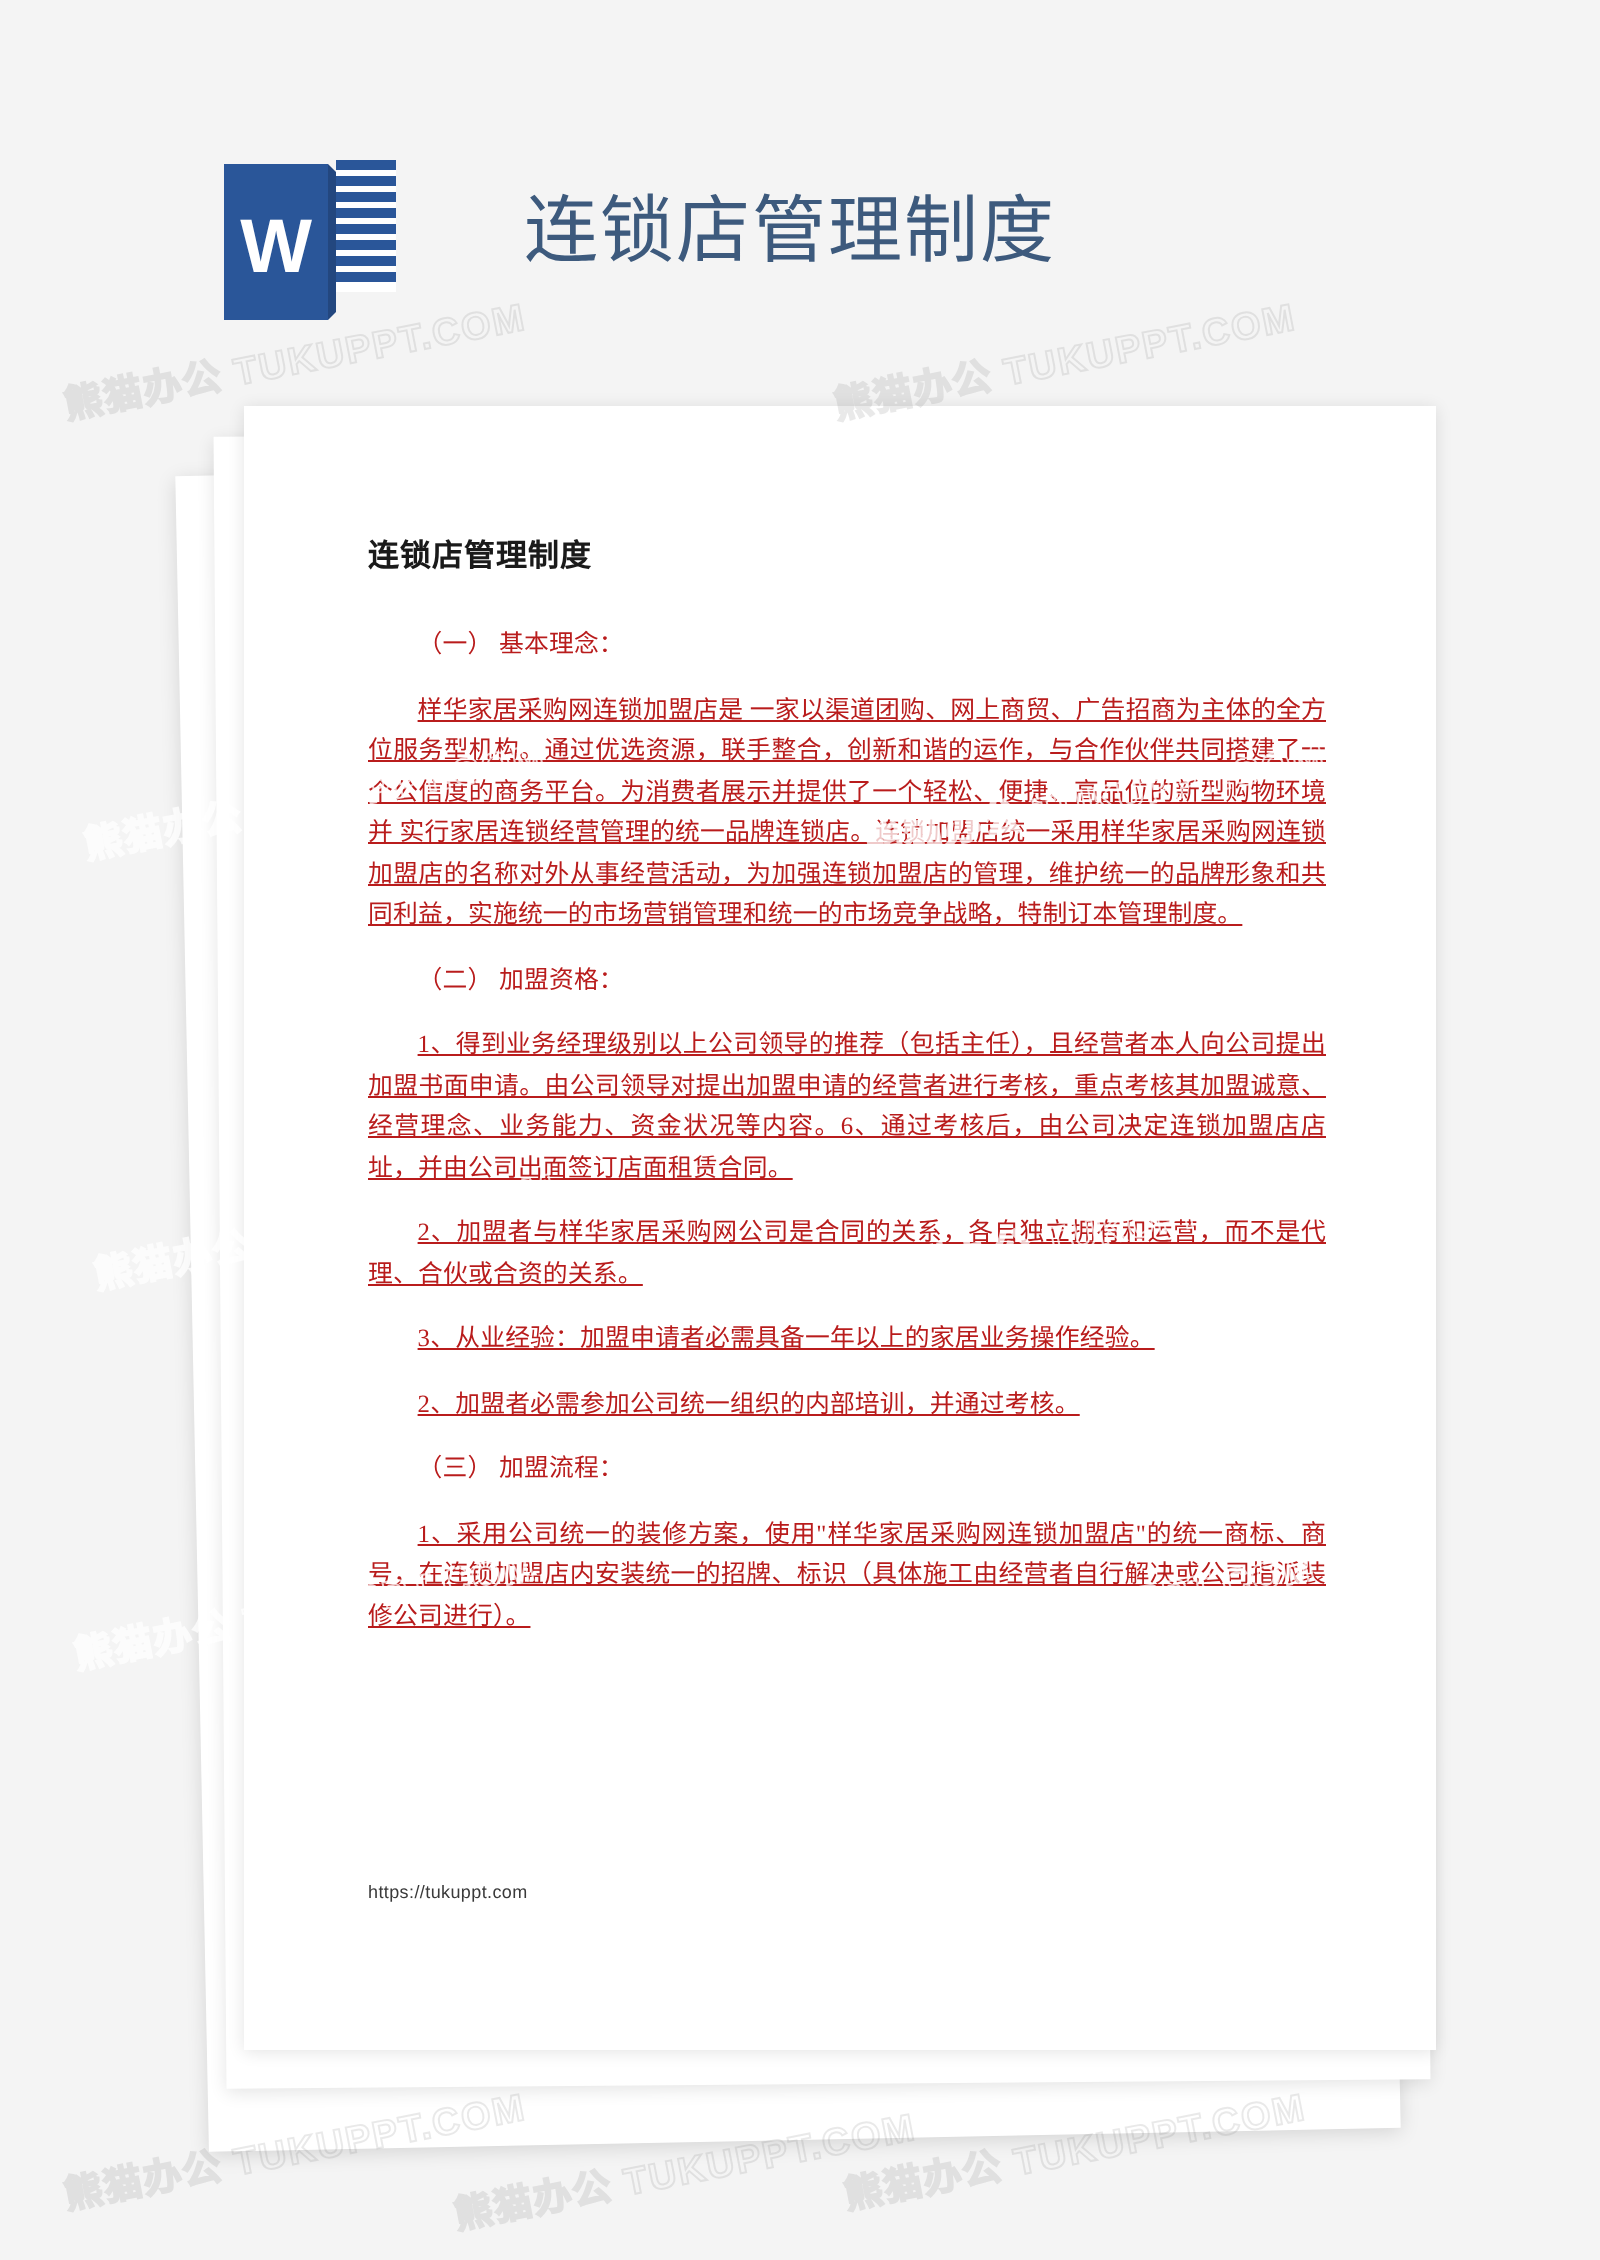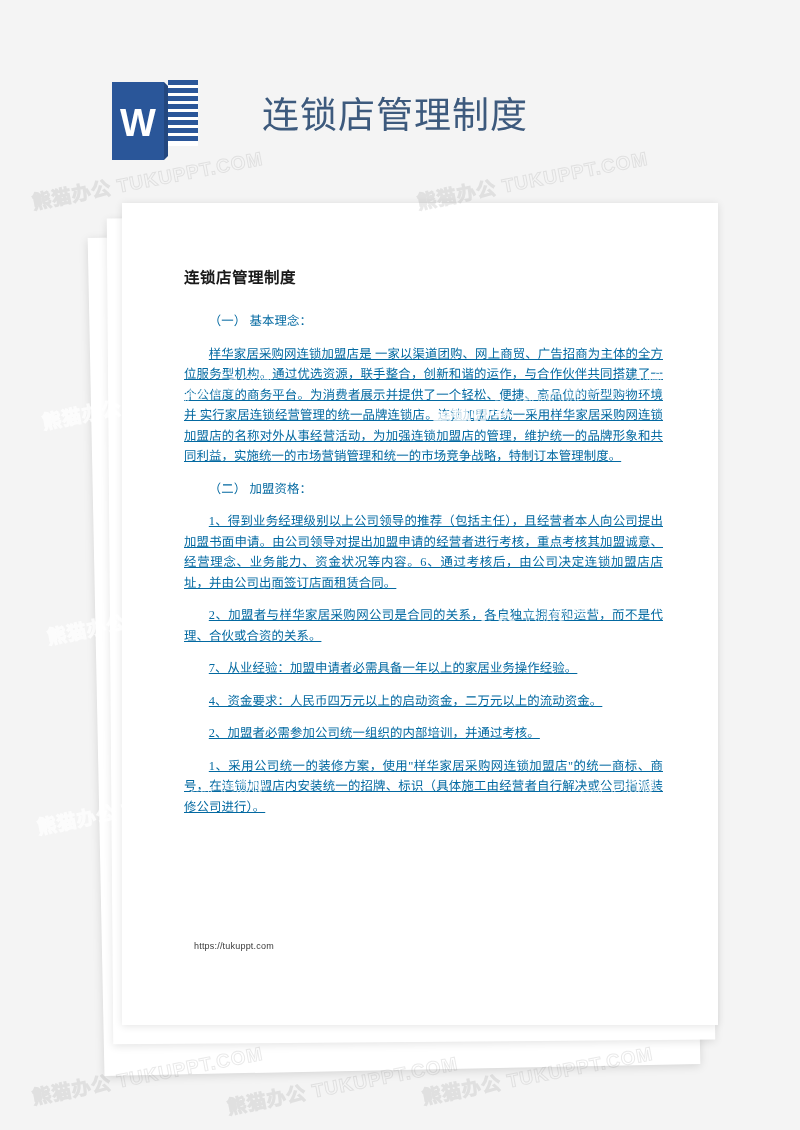--- a/index.html
+++ b/index.html
@@ -125,28 +125,28 @@
     color: #1a1a1a;
     margin: 0 0 24px 0;
     letter-spacing: .5px;
   }
   p.para {
     margin: 0 0 12px 0;
     font-size: 12.4px;
     line-height: 20.5px;
     text-align: justify;
     text-justify: inter-ideograph;
-    color: #0369a1;
+    color: #b91c1c;
     letter-spacing: .1px;
   }
   p.indent { text-indent: 2em; text-decoration: underline; }
   p.section { text-indent: 2em; }
   .footer-url {
     position: absolute;
-    left: 72px;
+    left: 62px;
     bottom: 74px;
     font-family: "Liberation Sans", "DejaVu Sans", sans-serif;
     font-size: 9px;
     color: #3a3a3a;
     letter-spacing: .2px;
   }
 </style>
 </head>
 <body>
 
@@ -192,28 +192,28 @@
 
       <p class="para indent">样华家居采购网连锁加盟店是 一家以渠道团购、网上商贸、广告招商为主体的全方位服务型机构。通过优选资源，联手整合，创新和谐的运作，与合作伙伴共同搭建了一个公信度的商务平台。为消费者展示并提供了一个轻松、便捷、高品位的新型购物环境并 实行家居连锁经营管理的统一品牌连锁店。连锁加盟店统一采用样华家居采购网连锁加盟店的名称对外从事经营活动，为加强连锁加盟店的管理，维护统一的品牌形象和共同利益，实施统一的市场营销管理和统一的市场竞争战略，特制订本管理制度。</p>
 
       <p class="para section">（二） 加盟资格：</p>
 
 
       <p class="para indent">1、得到业务经理级别以上公司领导的推荐（包括主任），且经营者本人向公司提出加盟书面申请。由公司领导对提出加盟申请的经营者进行考核，重点考核其加盟诚意、经营理念、业务能力、资金状况等内容。6、通过考核后，由公司决定连锁加盟店店址，并由公司出面签订店面租赁合同。</p>
 
       <p class="para indent">2、加盟者与样华家居采购网公司是合同的关系，各自独立拥有和运营，而不是代理、合伙或合资的关系。</p>
 
-      <p class="para indent">7、从业经验：加盟申请者必需具备一年以上的家居业务操作经验。</p>
-
-      <p class="para indent">4、资金要求：人民币四万元以上的启动资金，二万元以上的流动资金。</p>
+      <p class="para indent">3、从业经验：加盟申请者必需具备一年以上的家居业务操作经验。</p>
+
 
 
       <p class="para indent">2、加盟者必需参加公司统一组织的内部培训，并通过考核。</p>
 
 
+      <p class="para section">（三） 加盟流程：</p>
 
 
       <p class="para indent">1、采用公司统一的装修方案，使用"样华家居采购网连锁加盟店"的统一商标、商号，在连锁加盟店内安装统一的招牌、标识（具体施工由经营者自行解决或公司指派装修公司进行）。</p>
 
       <div class="footer-url">https://tukuppt.com</div>
     </div>
   </div>
 </div>
 
 <div class="watermark-layer">

